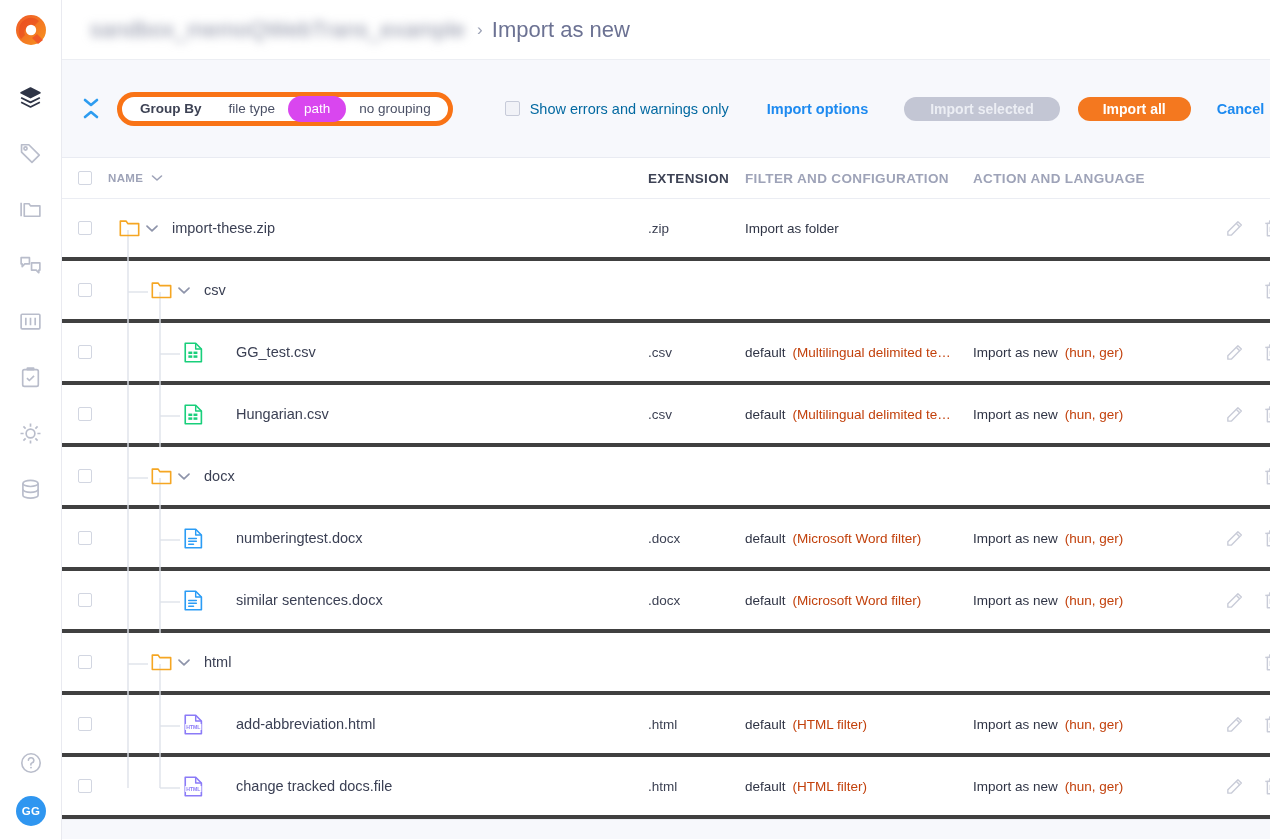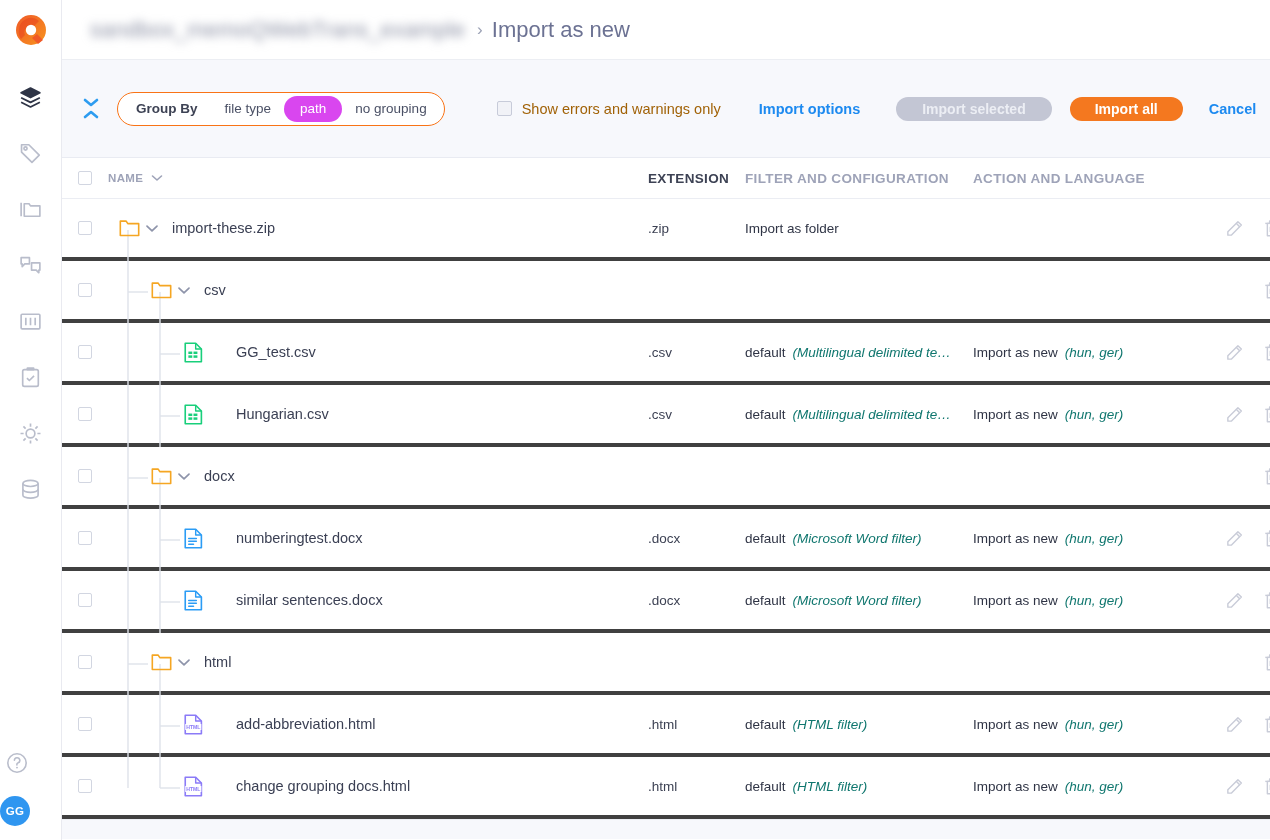--- a/index.html
+++ b/index.html
@@ -23,21 +23,21 @@
   }
   .logo { margin-top: 12px; margin-bottom: 20px; width: 36px; height: 36px; }
   .rail-icons { display: flex; flex-direction: column; align-items: center; gap: 22px; margin-top: 12px; }
   .rail-btn {
     width: 34px; height: 34px;
     display: flex; align-items: center; justify-content: center;
     cursor: pointer;
   }
   .rail-bottom {
     position: absolute; bottom: 14px; left: 0; width: 62px;
-    display: flex; flex-direction: column; align-items: flex-start; gap: 16px;
+    display: flex; flex-direction: column; align-items: center; gap: 16px;
   }
   .avatar {
     width: 30px; height: 30px; border-radius: 50%;
     background: #2f96f0; color: #fff;
     display: flex; align-items: center; justify-content: center;
     font-size: 11.5px; font-weight: bold; letter-spacing: .3px;
     cursor: pointer;
   }
 
   
@@ -70,41 +70,41 @@
     border-bottom: 1px solid #e9ebf2;
     position: relative;
   }
   .collapse-toggle {
     width: 30px; height: 34px;
     display: flex; flex-direction: column; align-items: center; justify-content: center;
     gap: 3px; cursor: pointer; margin-right: 17px;
   }
   .seg {
     display: flex; align-items: center;
-    background: #fff; border: 1px solid #f97316;
+    background: #fff; border: 5px solid #f97316;
     border-radius: 20px; height: 34px;
     padding: 0 4px 0 0;
   }
   .seg-label {
     font-size: 13.5px; font-weight: bold; color: #3d4254;
     padding: 0 14px 0 18px; white-space: nowrap;
   }
   .seg-opt {
     font-size: 13.5px; color: #4a5065; padding: 0 13px;
     height: 26px; line-height: 26px; border-radius: 13px;
     cursor: pointer; white-space: nowrap;
   }
   .seg-opt.active { background: #d946ef; color: #fff; padding: 0 16px; }
 
   .chk-wrap { display: flex; align-items: center; margin-left: 52px; cursor: pointer; }
   .chkbox {
     width: 15px; height: 15px; border: 1px solid #c7cbd9;
     background: #f1f2f7; border-radius: 2px; flex: 0 0 15px;
   }
-  .chk-text { font-size: 14.5px; color: #a16207; margin-left: 10px; white-space: nowrap; }
+  .chk-text { font-size: 14.5px; color: #0369a1; margin-left: 10px; white-space: nowrap; }
 
   .link-btn {
     font-size: 14.5px; color: #1d8af0; font-weight: bold;
     cursor: pointer; white-space: nowrap;
   }
   .btn {
     height: 24px; border-radius: 21px; border: none;
     font-size: 14px; font-weight: bold;
     display: flex; align-items: center; justify-content: center;
     cursor: pointer; white-space: nowrap;
@@ -136,21 +136,21 @@
   .c-check { width: 46px; flex: 0 0 46px; display: flex; align-items: center; justify-content: center; }
   .c-name  { width: 540px; flex: 0 0 540px; display: flex; align-items: center; position: relative; height: 100%; }
   .c-ext   { width: 97px;  flex: 0 0 97px;  font-size: 13.5px; color: #3d4254; }
   .c-filter{ width: 228px; flex: 0 0 228px; font-size: 13.5px; white-space: nowrap; overflow: hidden; }
   .c-action{ width: 250px; flex: 0 0 250px; font-size: 13.5px; white-space: nowrap; }
   .c-tools { flex: 1 1 auto; display: flex; align-items: center; justify-content: flex-end; padding-right: 26px; gap: 16px; }
 
   .th.c-name { padding-left: 0; }
 
   .strong-txt { color: #2f3445; }
-  .muted-txt  { color: #0f766e; font-style: italic; }
+  .muted-txt  { color: #c2410c; }
 
   .name-cell-inner { display: flex; align-items: center; height: 100%; position: relative; }
   .tree-lines { position: absolute; left: 0; top: 0; bottom: 0; width: 100%; pointer-events: none; }
   .node-icon { width: 22px; height: 22px; display: flex; align-items: center; justify-content: center; flex: 0 0 22px; }
   .chev { width: 24px; display: flex; align-items: center; justify-content: center; flex: 0 0 24px; cursor: pointer; }
   .node-label { font-size: 14.5px; color: #3b4054; margin-left: 8px; white-space: nowrap; }
   .node-label.folder { color: #3b4054; }
 
   .icon-btn { width: 22px; height: 22px; display: flex; align-items: center; justify-content: center; cursor: pointer; }
 
@@ -701,21 +701,21 @@
               <div class="name-cell-inner" style="margin-left:74px">
                 <span class="node-icon">
                   <svg width="19" height="21" viewBox="0 0 20 22" fill="none">
                     <path d="M1.3 1.3h11l6 6v13.4H1.3z" stroke="#8b7bf7" stroke-width="1.7" stroke-linejoin="round"></path>
                     <path d="M12.3 1.3v6h6" stroke="#8b7bf7" stroke-width="1.5" stroke-linejoin="round"></path>
                     <rect x="1.3" y="10.4" width="17" height="6.4" fill="#fff"></rect>
                     <text x="9.8" y="15.6" font-family="Liberation Sans, sans-serif" font-size="5.4" font-weight="bold" fill="#8b7bf7" text-anchor="middle">HTML</text>
                   </svg>
                 </span>
                 <span style="width:24px;flex:0 0 24px"></span>
-                <span class="node-label">change grouping docs.html</span>
+                <span class="node-label">change tracked docs.file</span>
               </div>
             </div>
             <div class="c-ext">.html</div>
             <div class="c-filter"><span class="strong-txt">default</span><span class="muted-txt" style="margin-left:7px">(HTML filter)</span></div>
             <div class="c-action"><span class="strong-txt">Import as new</span><span class="muted-txt" style="margin-left:7px">(hun, ger)</span></div>
             <div class="c-tools">
               <span class="icon-btn">
                 <svg width="19" height="19" viewBox="0 0 20 20" fill="none" stroke="#c9ccd8" stroke-width="1.5" stroke-linejoin="round">
                   <path d="M13.6 2.8l3.6 3.6L6.6 17H3v-3.6z"></path>
                   <path d="M11.8 4.6l3.6 3.6"></path>

